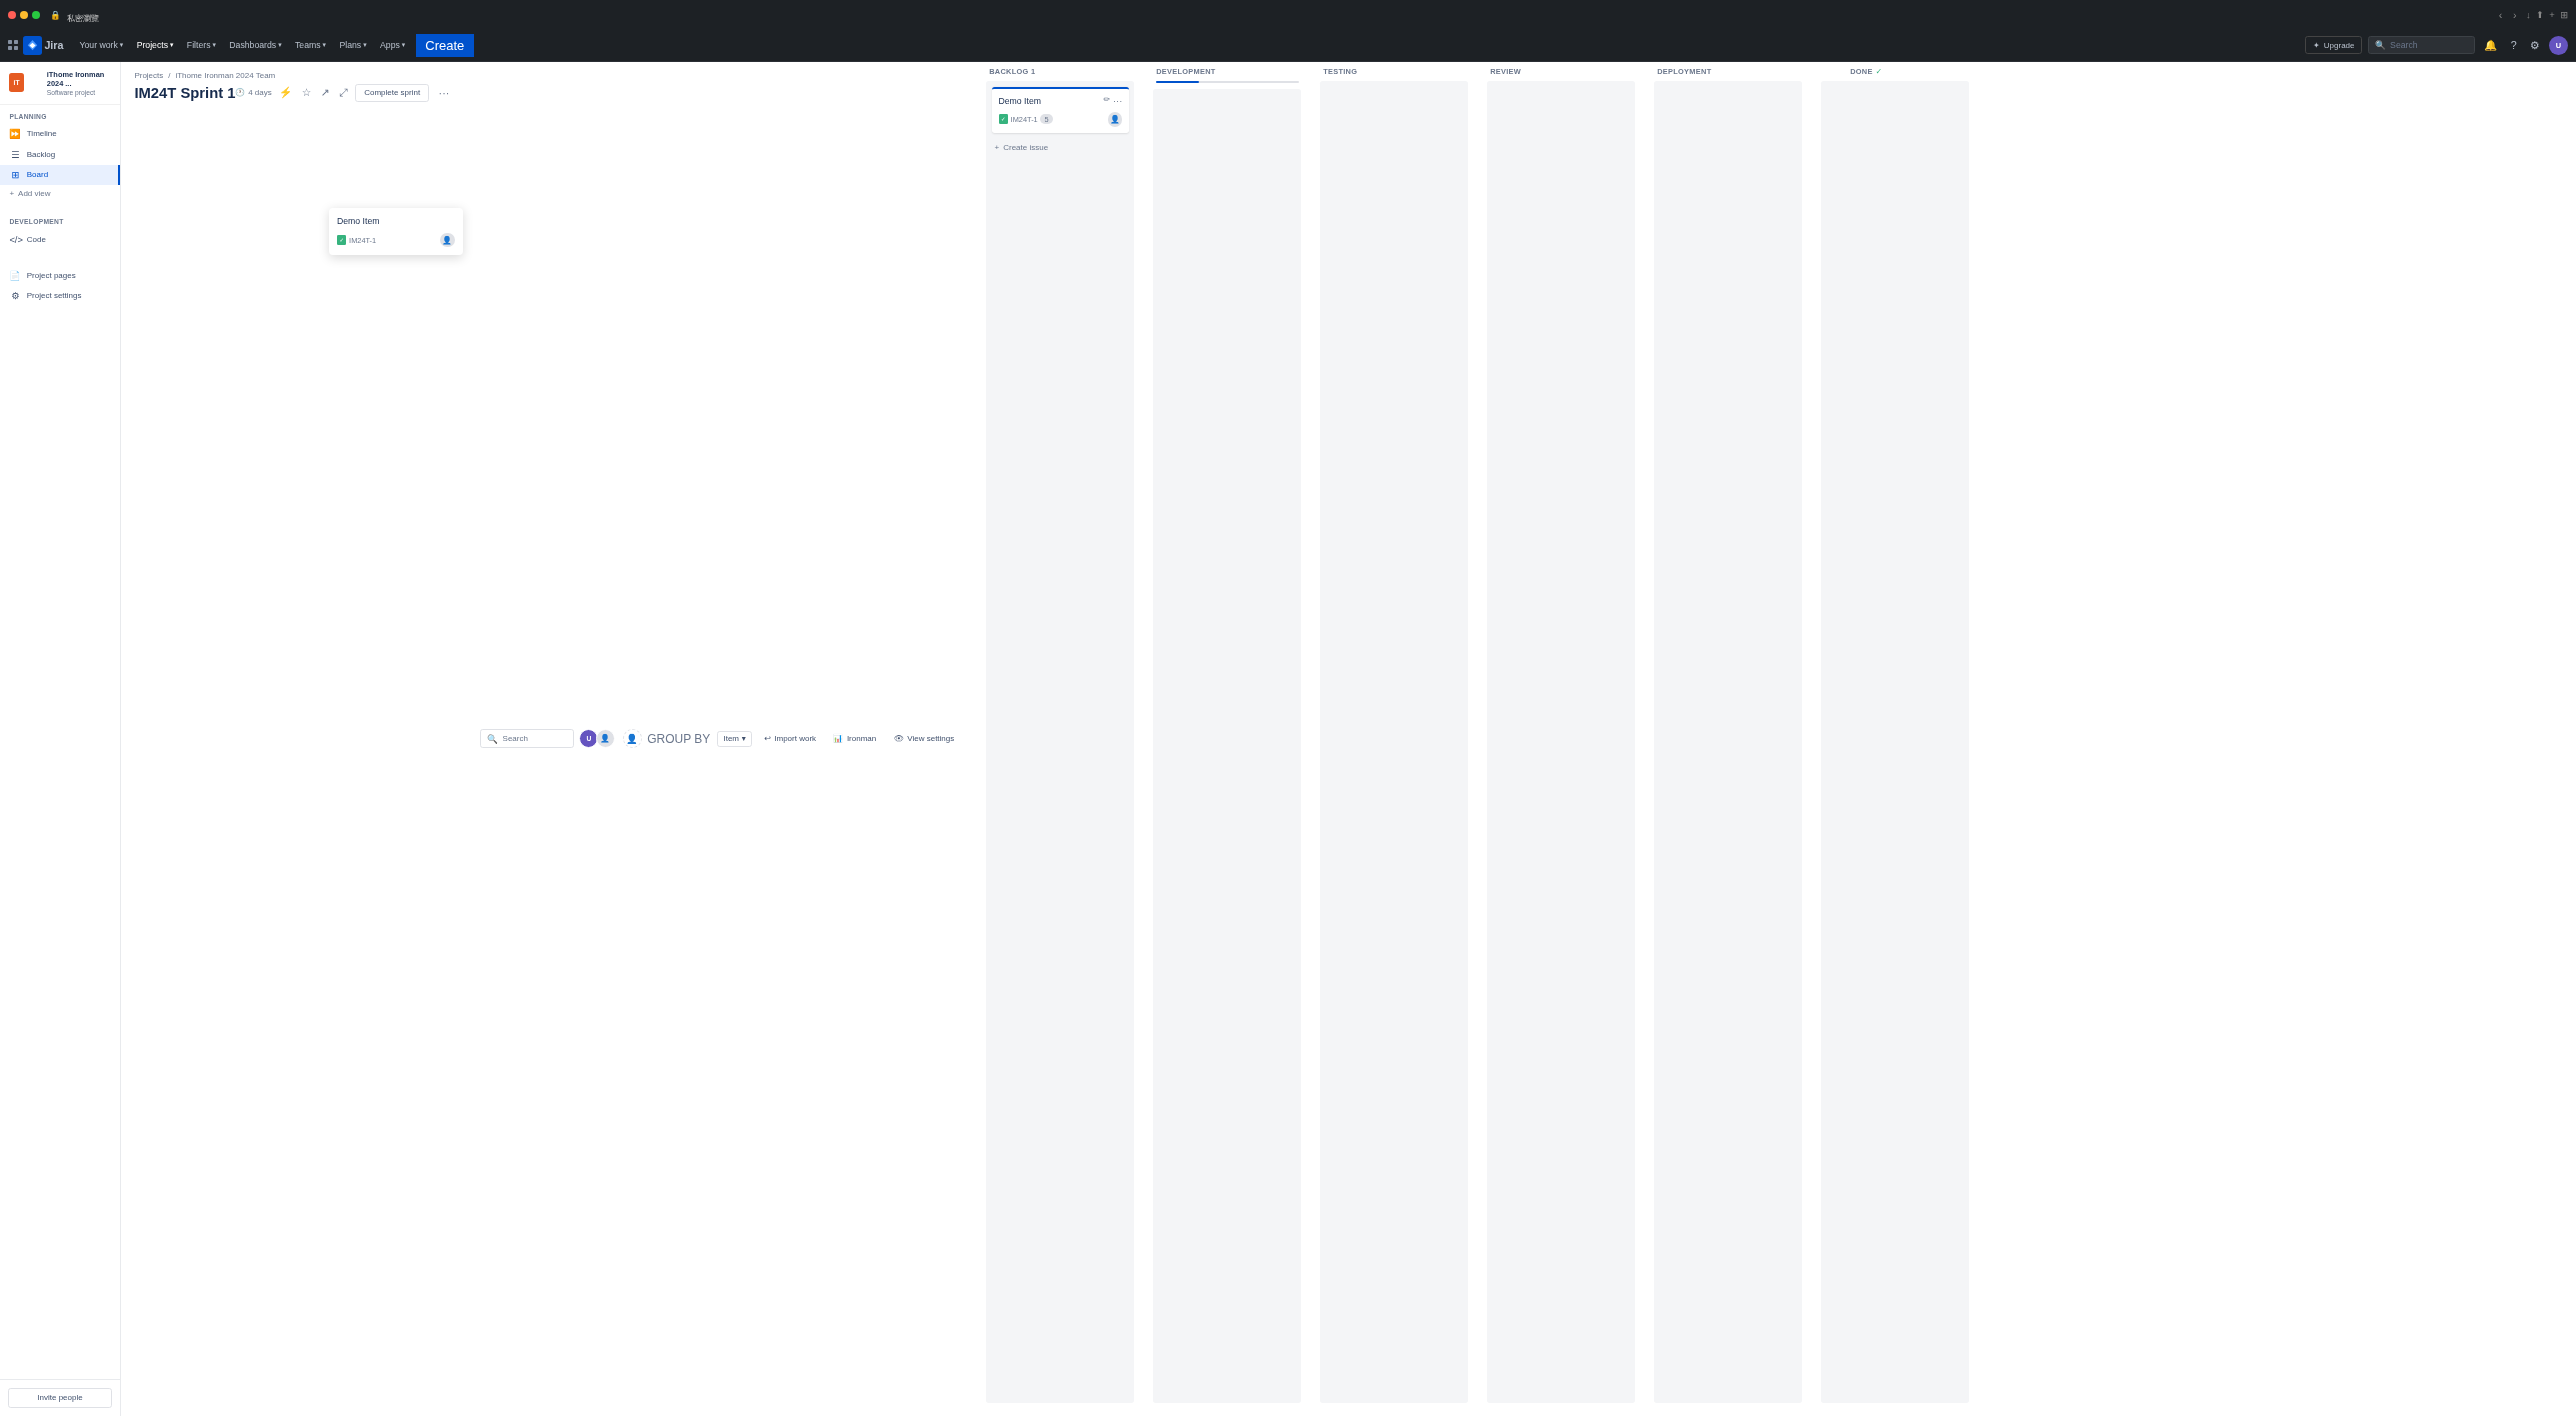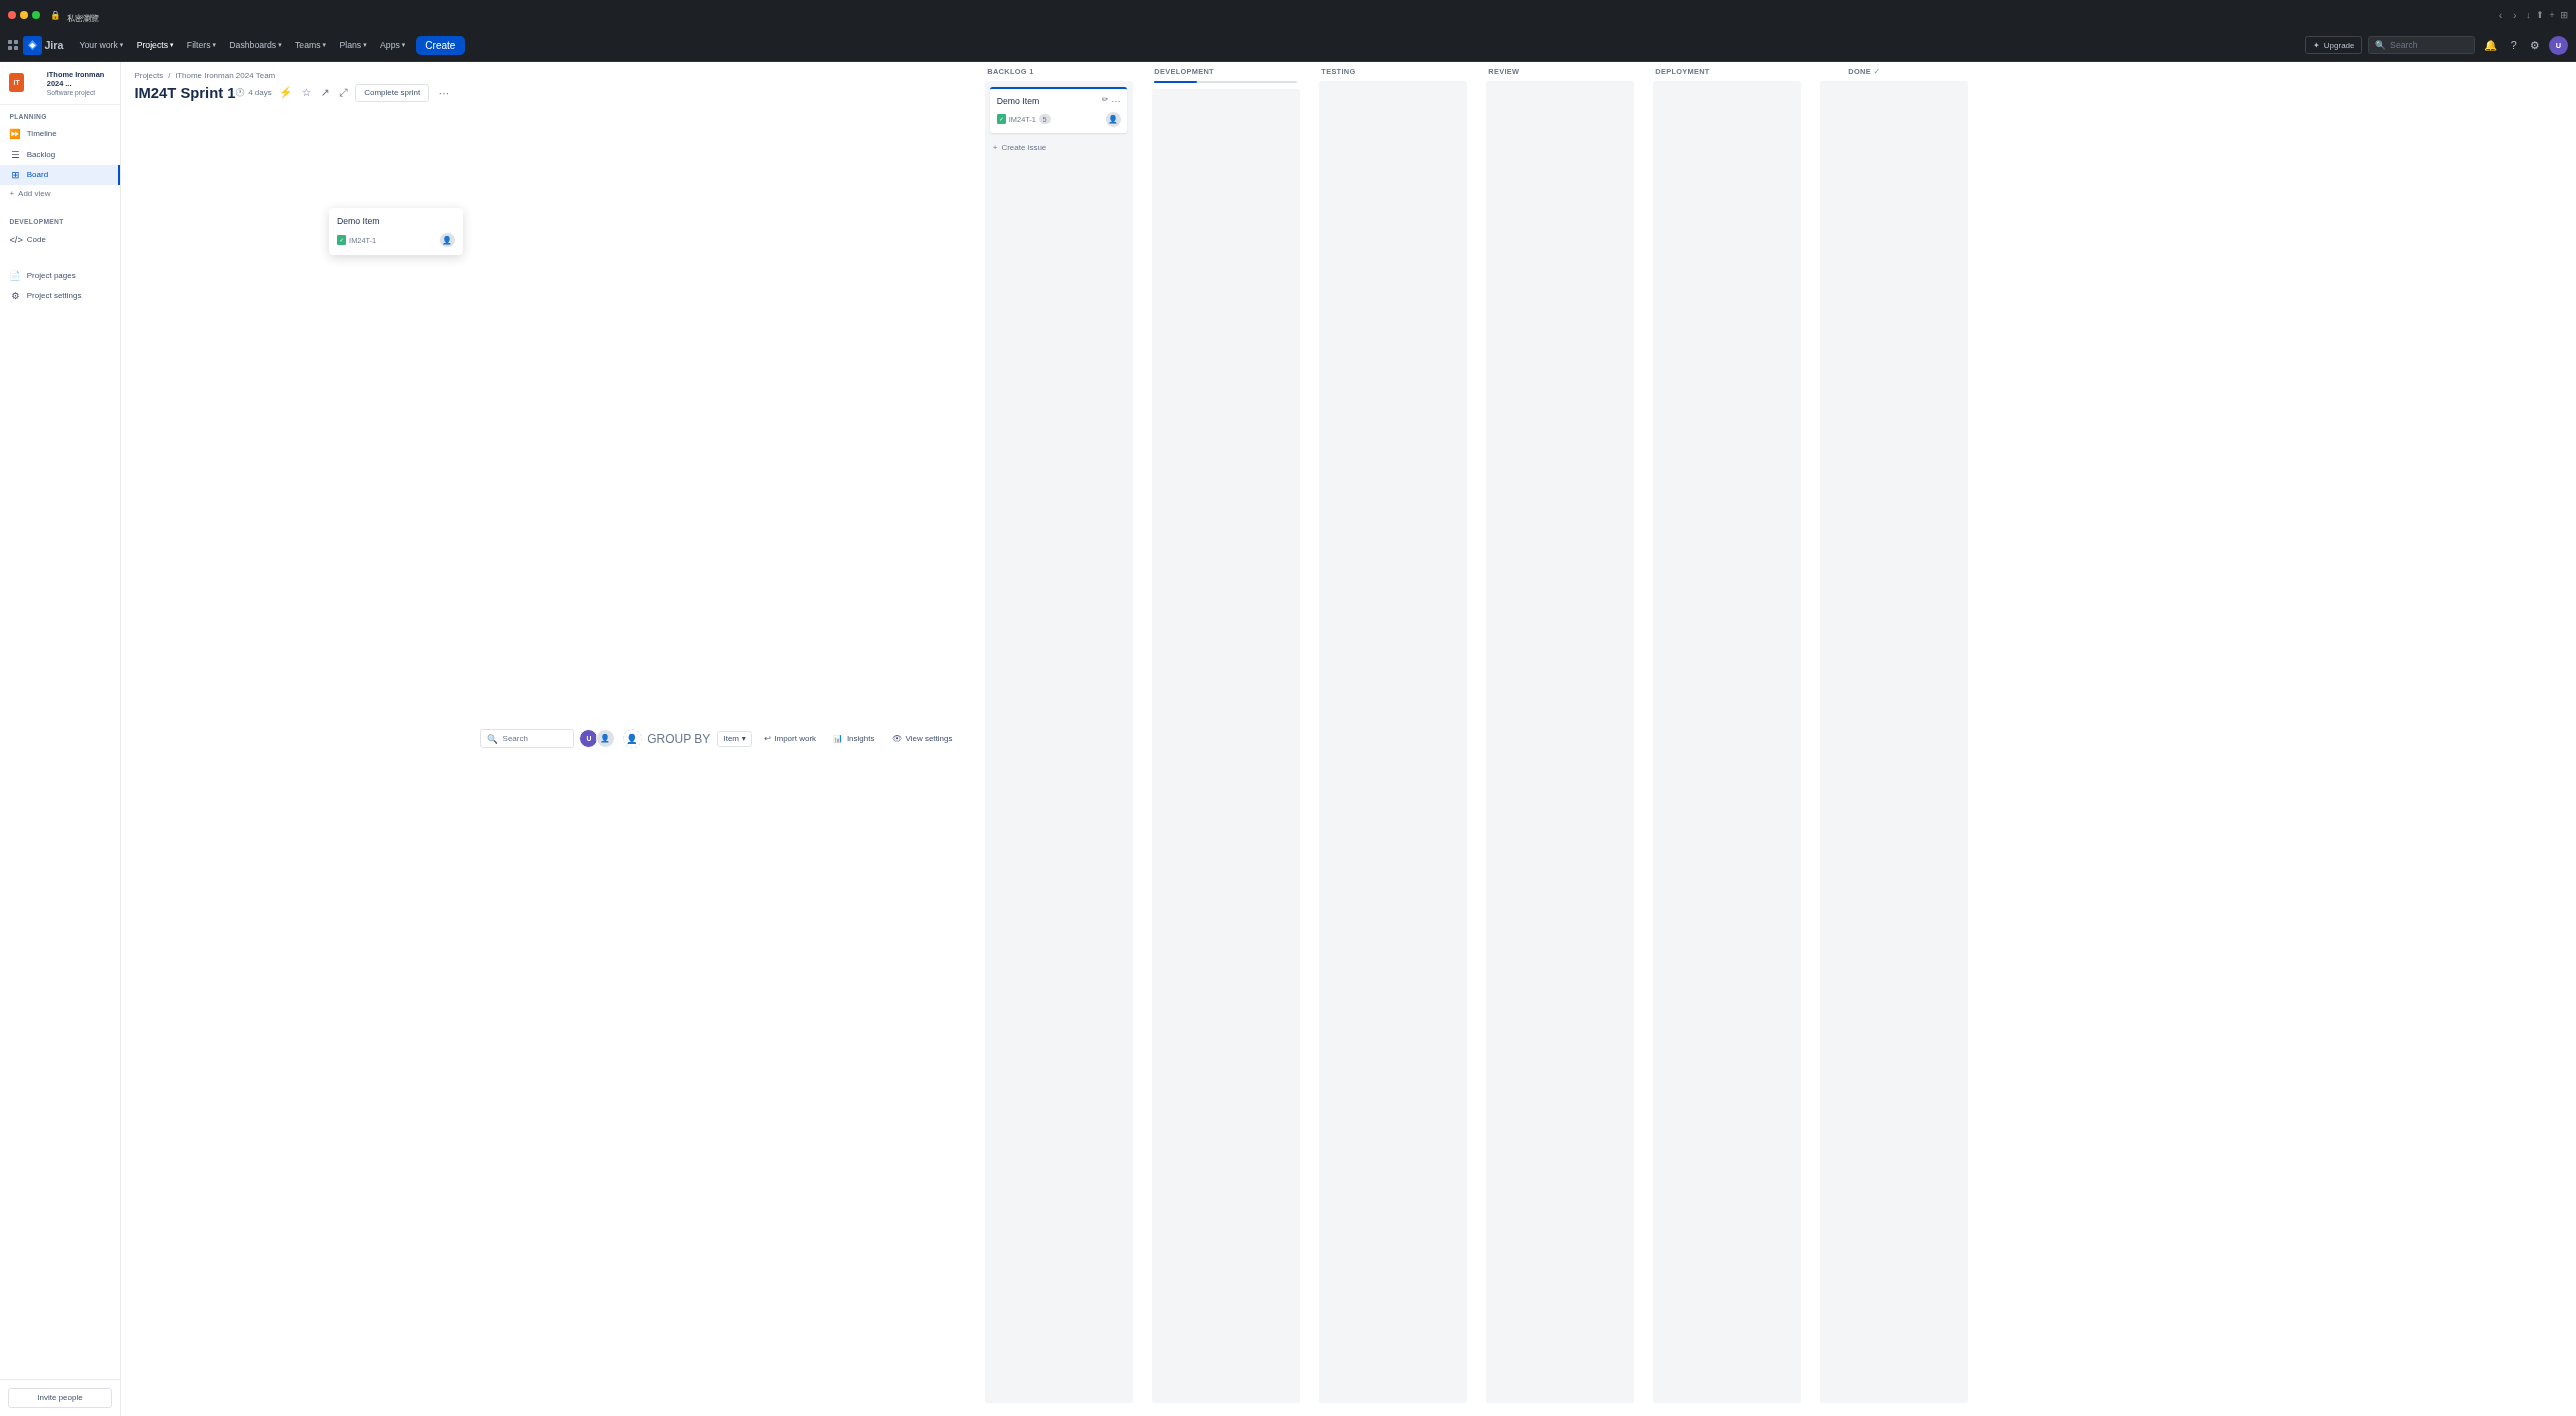--- a/index.html
+++ b/index.html
@@ -30,21 +30,21 @@
     }
     .nav-logo { display: flex; align-items: center; gap: 4px; margin-right: 8px; }
     .nav-logo-grid { display: grid; grid-template-columns: 1fr 1fr; gap: 1.3px; width: 10.7px; }
     .nav-logo-dot { width: 4px; height: 4px; background: #8590a2; border-radius: 0.7px; }
     .jira-logo { display: flex; align-items: center; gap: 2.7px; }
     .jira-icon { width: 19px; height: 19px; }
     .jira-name { color: #b8c0cc; font-size: 10.7px; font-weight: 600; }
     .nav-item { color: #b8c0cc; font-size: 8.7px; padding: 4px 5.4px; border-radius: 2.7px; cursor: pointer; display: flex; align-items: center; gap: 2px; white-space: nowrap; }
     .nav-item.active { color: #fff; }
     .nav-item .chevron { font-size: 6.7px; }
-    .nav-create { background: #0052cc; color: #fff; border: none; padding: 4px 9.4px; border-radius: 5px; font-size: 10px; font-weight: 500; cursor: pointer; margin-left: 2.7px; }
+    .nav-create { background: #0052cc; color: #fff; border: none; padding: 4px 9.4px; border-radius: 0; font-size: 13px; font-weight: 500; cursor: pointer; margin-left: 2.7px; }
     .nav-right { margin-left: auto; display: flex; align-items: center; gap: 5.4px; }
     .nav-upgrade { display: flex; align-items: center; gap: 4px; background: none; border: 0.7px solid #444; color: #b8c0cc; padding: 3.4px 6.7px; border-radius: 2.7px; font-size: 8px; cursor: pointer; }
     .search-box { display: flex; align-items: center; background: #2c3035; border: 0.7px solid #3c4146; border-radius: 2.7px; padding: 3.4px 6.7px; gap: 4px; width: 107px; }
     .search-box input { background: none; border: none; color: #b8c0cc; font-size: 8.7px; outline: none; width: 100%; }
     .search-box input::placeholder { color: #6b778c; }
     .nav-icon-btn { background: none; border: none; color: #b8c0cc; font-size: 10.7px; cursor: pointer; padding: 2.7px 4px; border-radius: 2.7px; }
     .avatar-circle { width: 19px; height: 19px; border-radius: 50%; background: #6554c0; display: flex; align-items: center; justify-content: center; color: #fff; font-size: 7.4px; font-weight: 600; cursor: pointer; }
 
     
     .app-layout { display: flex; height: calc(100vh - 29.5px - 32px); }
@@ -314,21 +314,21 @@
         <div class="group-by-select">
           <span>Item</span>
           <span>▾</span>
         </div>
         <button class="import-work-btn">
           <span>↩</span>
           <span>Import work</span>
         </button>
         <button class="insights-btn">
           <span>📊</span>
-          <span>Insights</span>
+          <span>Ironman</span>
         </button>
         <button class="view-settings-btn">
           <span>👁</span>
           <span>View settings</span>
         </button>
       </div>
     </div>
 
     <div class="board-container">
       <div class="board">

